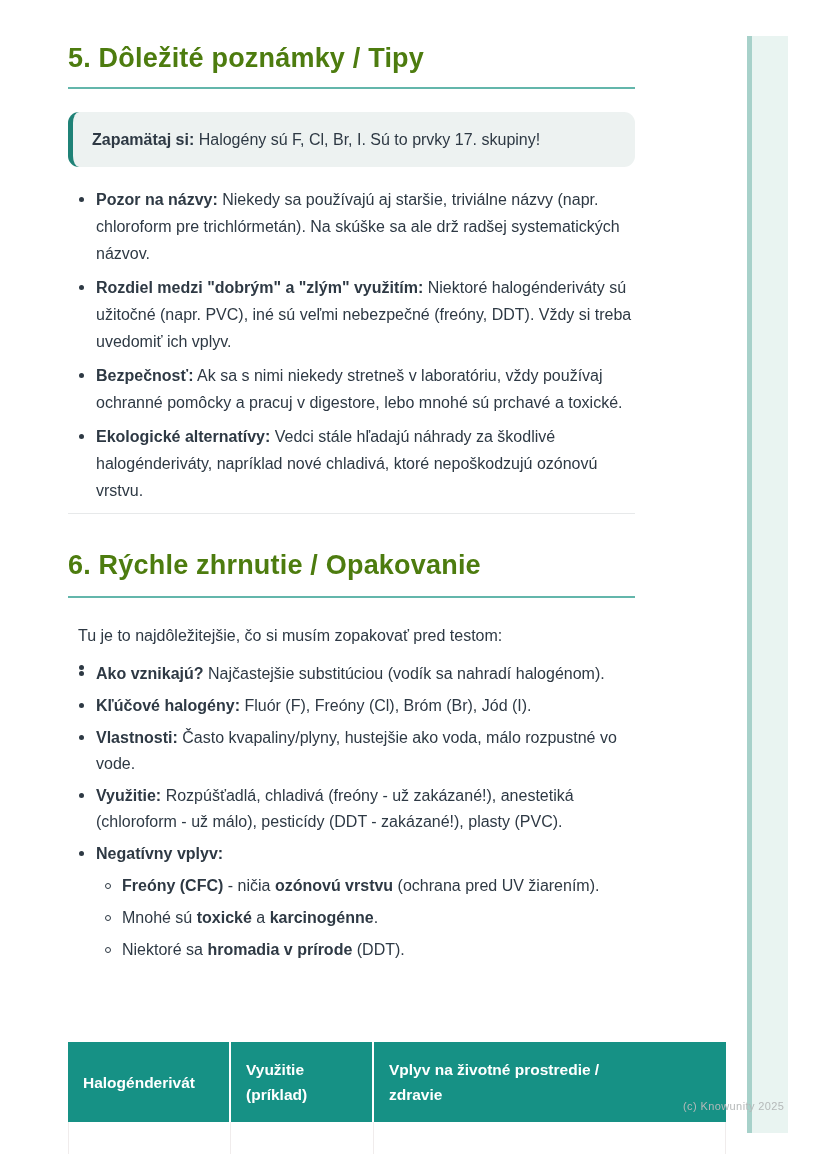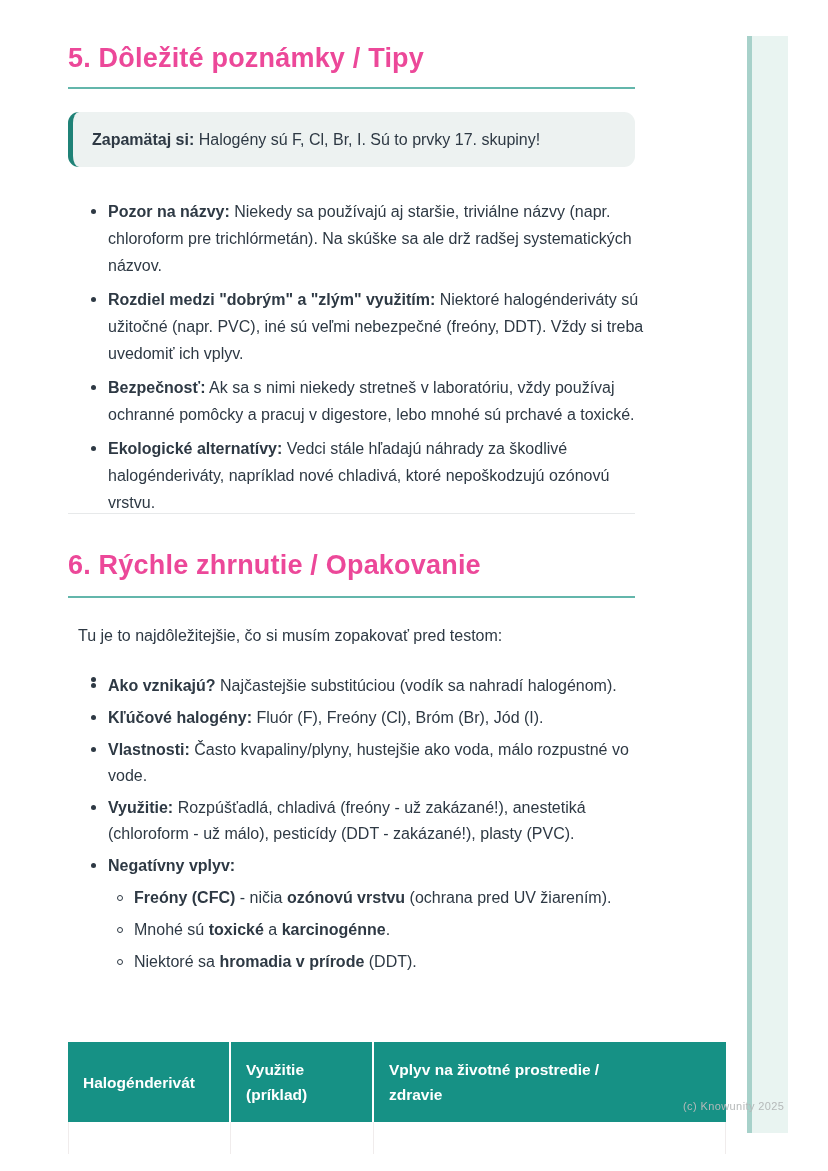--- a/index.html
+++ b/index.html
@@ -5,35 +5,35 @@
   html,body{margin:0;padding:0;}
   body{
     width:828px;height:1171px;position:relative;overflow:hidden;
     background:#ffffff;
     font-family:"Liberation Sans",sans-serif;
     color:#2e3944;
   }
   .content-abs{position:absolute;left:68px;width:570px;}
 
   .h2{
-    font-size:27px;font-weight:700;color:#ec4899;
+    font-size:27px;font-weight:700;color:#4d7c0f;
     line-height:33px;letter-spacing:.2px;margin:0;
   }
   .h2-rule{height:0;border:none;border-top:2px solid #63b6ab;margin:0;width:567px;}
 
   .callout{
     width:519px;
     background:#edf2f1;
     border-left:5px solid #1f8277;
     border-radius:11px;
     padding:14px 24px 14px 19px;
     font-size:16px;line-height:27px;
   }
 
-  ul.blist{list-style:none;margin:12px;padding:0;width:570px;}
+  ul.blist{list-style:none;margin:0;padding:0;width:570px;}
   ul.blist li{position:relative;padding-left:28px;font-size:16px;}
   ul.ul1 li{line-height:27px;margin-bottom:7px;}
   ul.ul2 li{line-height:26px;margin-bottom:6px;}
   ul.blist li.l2{padding-left:54px;}
   .marker{position:absolute;left:11px;top:11px;width:5px;height:5px;border-radius:50%;background:#2e3944;}
   ul.ul2 .marker{top:10px;}
   li.l2 .marker{left:37px;background:transparent;border:1.5px solid #2e3944;width:4px;height:4px;}
 
   .divider{height:0;border:none;border-top:1px solid #e7e9ea;margin:0;width:567px;}
 

